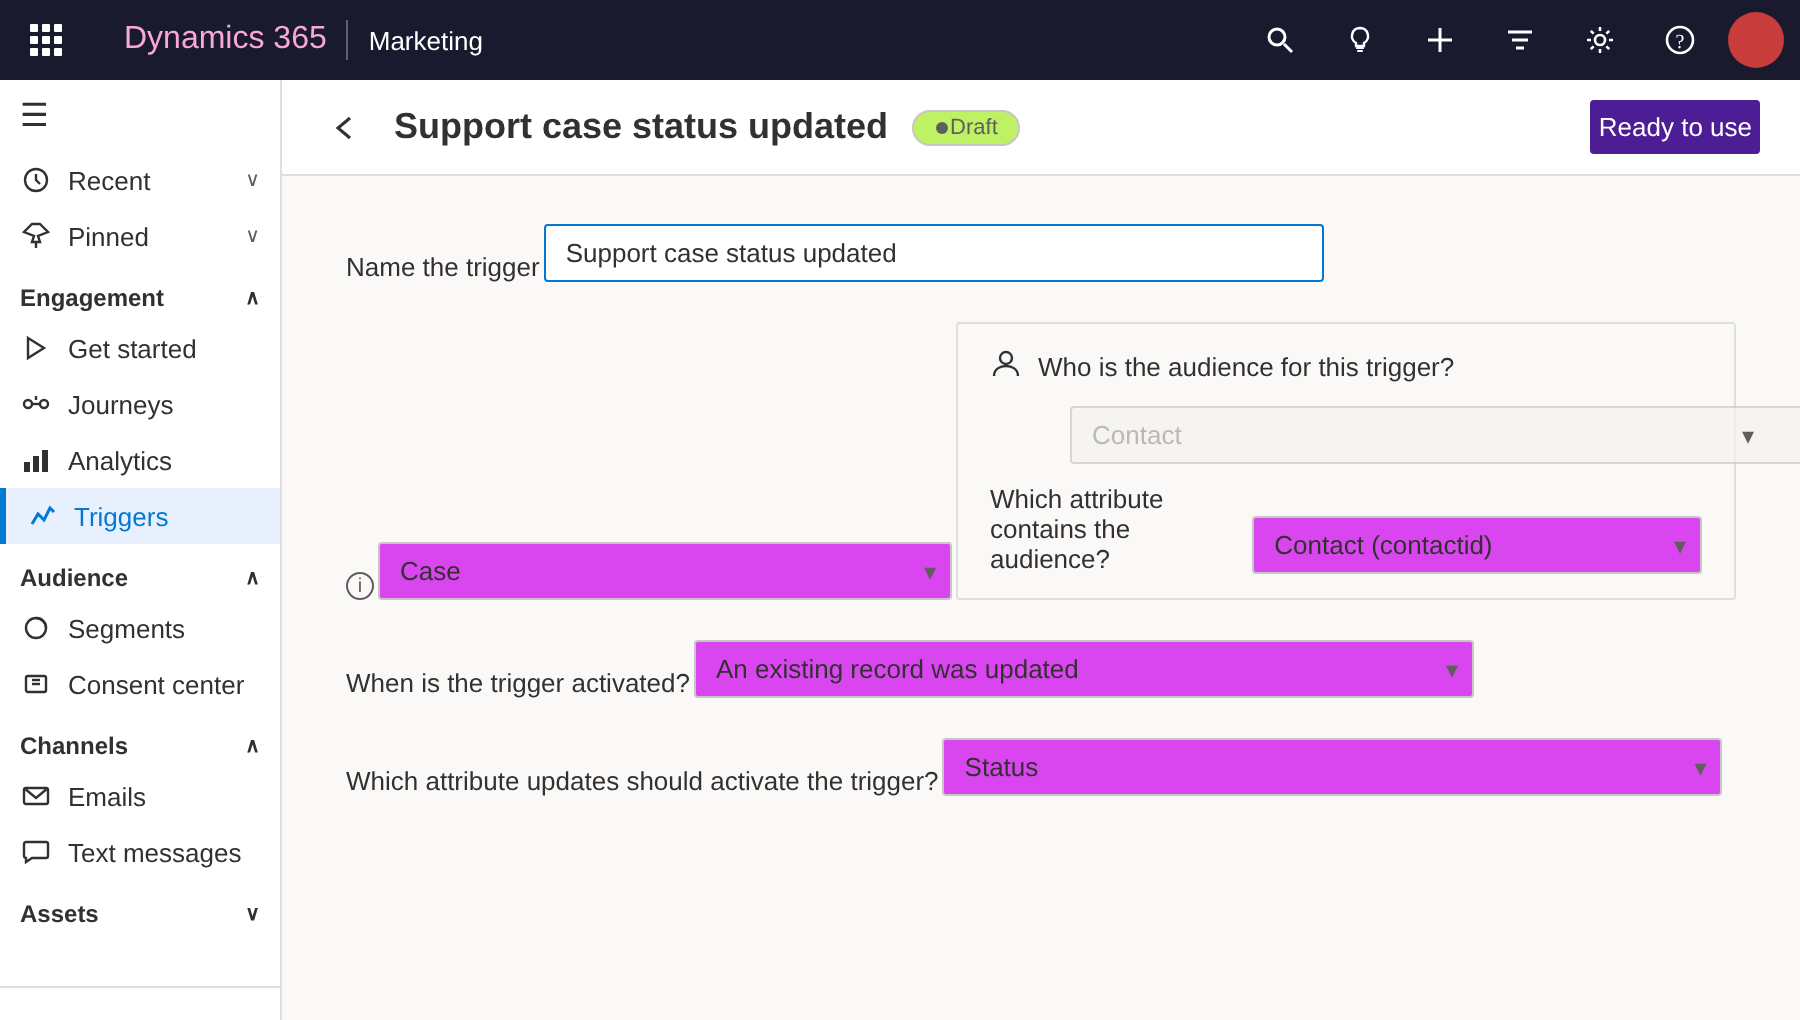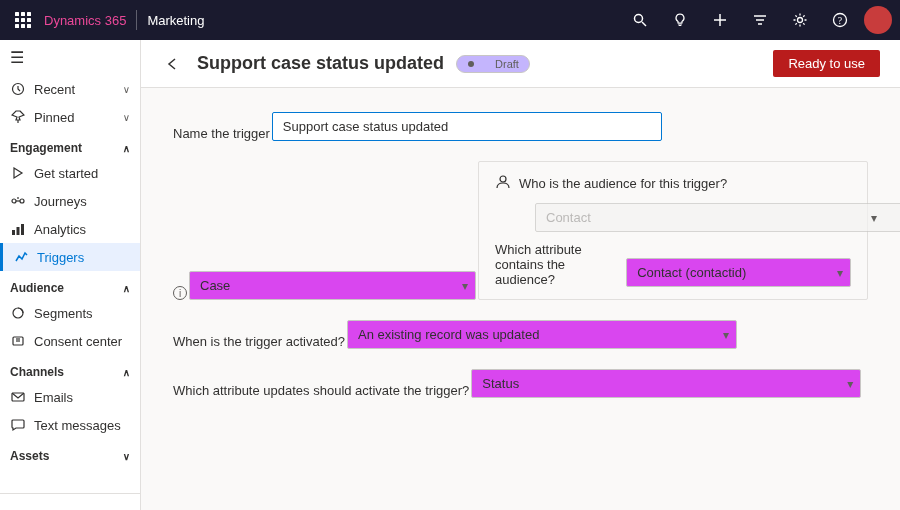--- a/index.html
+++ b/index.html
@@ -13,21 +13,21 @@
       display: flex;
       align-items: center;
       padding: 0 8px;
       gap: 8px;
       flex-shrink: 0;
     }
     .topnav-waffle { display: flex; align-items: center; justify-content: center; width: 28px; height: 28px; cursor: pointer; }
     .waffle-icon { display: grid; grid-template-columns: 1fr 1fr 1fr; gap: 2px; width: 14px; }
     .waffle-dot { width: 4px; height: 4px; background: white; border-radius: 0.5px; }
     .topnav-brand { display: flex; align-items: center; gap: 0; }
-    .topnav-brand-d365 { font-size: 13px; font-weight: 400; color: #ec4899; }
+    .topnav-brand-d365 { font-size: 16px; font-weight: 400; color: #f9a8d4; margin-left: 18px; }
     .topnav-separator { width: 1px; height: 20px; background: rgba(255,255,255,0.3); margin: 0 10px; }
     .topnav-module { font-size: 13px; color: white; }
     .topnav-spacer { flex: 1; }
     .topnav-icon { width: 32px; height: 32px; display: flex; align-items: center; justify-content: center; color: white; font-size: 15px; cursor: pointer; border-radius: 2px; }
     .topnav-avatar { width: 28px; height: 28px; border-radius: 50%; background: #c83c3c; display: flex; align-items: center; justify-content: center; color: white; font-size: 11px; font-weight: 600; cursor: pointer; }
 
     
     .main-layout { display: flex; flex: 1; overflow: hidden; }
 
     
@@ -85,37 +85,37 @@
       border-bottom: 1px solid #e1dfdd;
       padding: 10px 20px;
       display: flex;
       align-items: center;
       gap: 12px;
       flex-shrink: 0;
     }
     .back-btn { width: 24px; height: 24px; display: flex; align-items: center; justify-content: center; cursor: pointer; color: #323130; border-radius: 2px; }
     .content-title { font-size: 18px; font-weight: 600; color: #323130; }
     .draft-badge {
-      background: #c4b5fd;
+      background: #bef264;
       border: 1px solid #c8c6c4;
       border-radius: 12px;
       padding: 2px 10px;
       font-size: 11px;
       color: #605e5c;
       display: flex;
       align-items: center;
-      gap: 20px;
+      gap: 0;
     }
     .header-spacer { flex: 1; }
     .ready-btn {
-      background: #b91c1c;
+      background: #4c1d95;
       color: white;
       border: none;
       border-radius: 2px;
-      padding: 6px 15px;
+      padding: 6px 4px;
       font-size: 13px;
       cursor: pointer;
       font-family: 'Segoe UI', sans-serif;
     }
 
     
     .form-area {
       padding: 24px 32px;
       display: flex;
       flex-direction: column;

